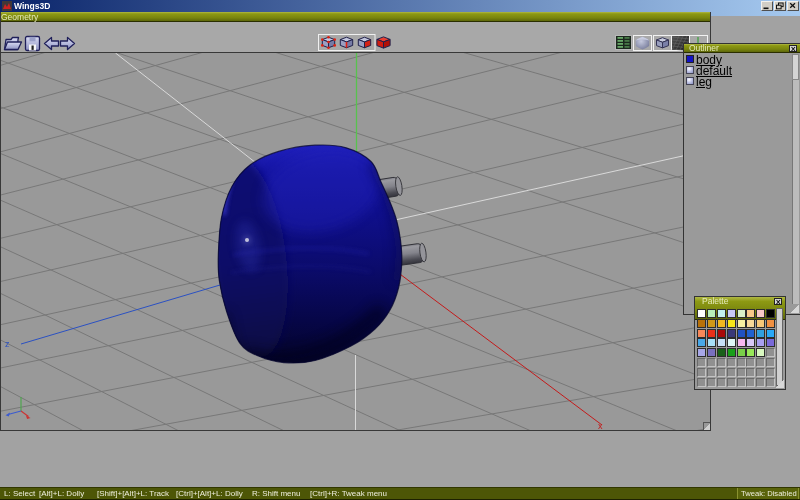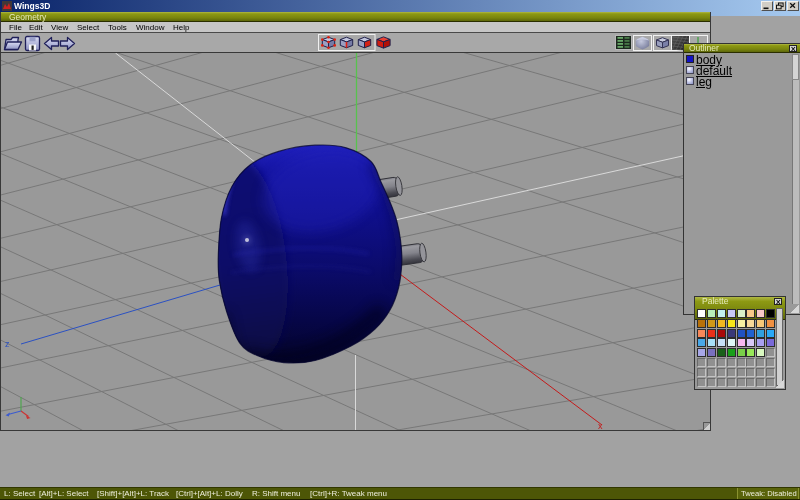--- a/index.html
+++ b/index.html
@@ -6,21 +6,21 @@
 .abs { position:absolute; }
 #tbar { left:0; top:0; width:800px; height:16px;
   background:linear-gradient(90deg,#0a246a,#a6caf0); }
 #tbar .txt { position:absolute; left:14px; top:0px; color:#fff; font-size:8.5px; font-weight:bold; line-height:12px; }
 .wbtn { position:absolute; top:1px; width:12px; height:10px; background:#d2cec6; overflow:hidden;
   border:1px solid; border-color:#f4f2ee #505050 #505050 #f4f2ee; }
 #geom { left:0; top:12px; width:711px; height:419px; background:#a8a8a8; overflow:hidden;
   border-right:1px solid #383838; border-bottom:1px solid #383838; border-left:1px solid #383838; }
 .oltitle { background:linear-gradient(180deg,#b0b845 0%,#8d9913 20%,#79850e 65%,#5d670a 100%);
   color:#e6ebbc; font-size:8.5px; }
-#gtitle { left:0; top:0; width:710px; height:10px; line-height:10px; padding-left:8px; border-bottom:1px solid #2a2e00;}
+#gtitle { left:0; top:0; width:710px; height:10px; line-height:10px; padding-left:0; border-bottom:1px solid #2a2e00;}
 #menubar { left:0; top:10px; width:710px; height:11px; background:#c6c6c6; border-bottom:1px solid #4a4a4a; }
 #menubar span { position:absolute; top:0; font-size:8px; line-height:11px; color:#000; }
 #toolbar { left:0; top:22px; width:710px; height:19px; background:#a8a8a8; border-bottom:1px solid #383838; }
 #vp { left:0; top:41px; width:710px; height:377px; background:#999; }
 #outl { left:683px; top:43px; width:117px; height:272px; background:#9a9a9a; border:1px solid #333; border-right:none; }
 #outl .t { position:absolute; left:0; top:0; width:100%; height:9px; line-height:9px; padding-left:5px; border-bottom:1px solid #2a2e00;}
 .itm { position:absolute; font-size:12px; color:#000; line-height:9px;text-decoration:underline; }
 .icn { position:absolute; width:8px; height:8px; border:1px solid #222; }
 .mat { position:absolute; width:8px; height:8px; border:1px solid #445;
   background:radial-gradient(circle at 35% 30%, #ffffff 0%, #c8ccea 40%, #8890c0 100%); }
@@ -60,29 +60,20 @@
     </div>
   <div class="wbtn" style="left:787px">
       <svg width="10" height="8" style="display:block">
         <path d="M2.2 1.2 L7 5.8 M7 1.2 L2.2 5.8" stroke="#111" stroke-width="1.2"></path>
       </svg>
     </div>
 </div>
 
 <div class="abs" id="geom">
   <div class="abs oltitle" id="gtitle">Geometry</div>
-  <div class="abs" id="menubar">
-    <span style="left:8px">File</span>
-      <span style="left:28px">Edit</span>
-    <span style="left:50px">View</span>
-      <span style="left:76px">Select</span>
-    <span style="left:107px">Tools</span>
-      <span style="left:135px">Window</span>
-    <span style="left:172px">Help</span>
-  </div>
   <div class="abs" id="toolbar">
     <svg class="abs" style="left:0;top:0" width="710" height="19" viewBox="0 0 710 19">
       <defs>
         <linearGradient id="ig" x1="0" y1="0" x2="0" y2="1">
           <stop offset="0" stop-color="#dcdef4"></stop>
             <stop offset="1" stop-color="#8e93c2"></stop>
         </linearGradient>
         <radialGradient id="scg" cx="0.4" cy="0.35" r="0.8">
           <stop offset="0" stop-color="#c5c9de"></stop>
             <stop offset="1" stop-color="#6d7292"></stop>
@@ -372,21 +363,21 @@
 <div class="swe" style="left:707px;top:378px"></div>
 <div class="swe" style="left:717px;top:378px"></div>
 <div class="swe" style="left:727px;top:378px"></div>
 <div class="swe" style="left:737px;top:378px"></div>
 <div class="swe" style="left:746px;top:378px"></div>
 <div class="swe" style="left:756px;top:378px"></div>
 <div class="swe" style="left:766px;top:378px"></div>
 
 <div class="abs" id="status">
   <span style="left:4px">L: Select</span>
-  <span style="left:39px">[Alt]+L: Select</span>
+  <span style="left:39px">[Alt]+L: Dolly</span>
   <span style="left:97px">[Shift]+[Alt]+L: Track</span>
   <span style="left:176px">[Ctrl]+[Alt]+L: Dolly</span>
   <span style="left:252px">R: Shift menu</span>
   <span style="left:310px">[Ctrl]+R: Tweak menu</span>
 </div>
 <div id="tweak" class="abs">
     <span style="left:3px;font-size:7.6px">Tweak: Disabled</span>
   </div>
 
 </body></html>

